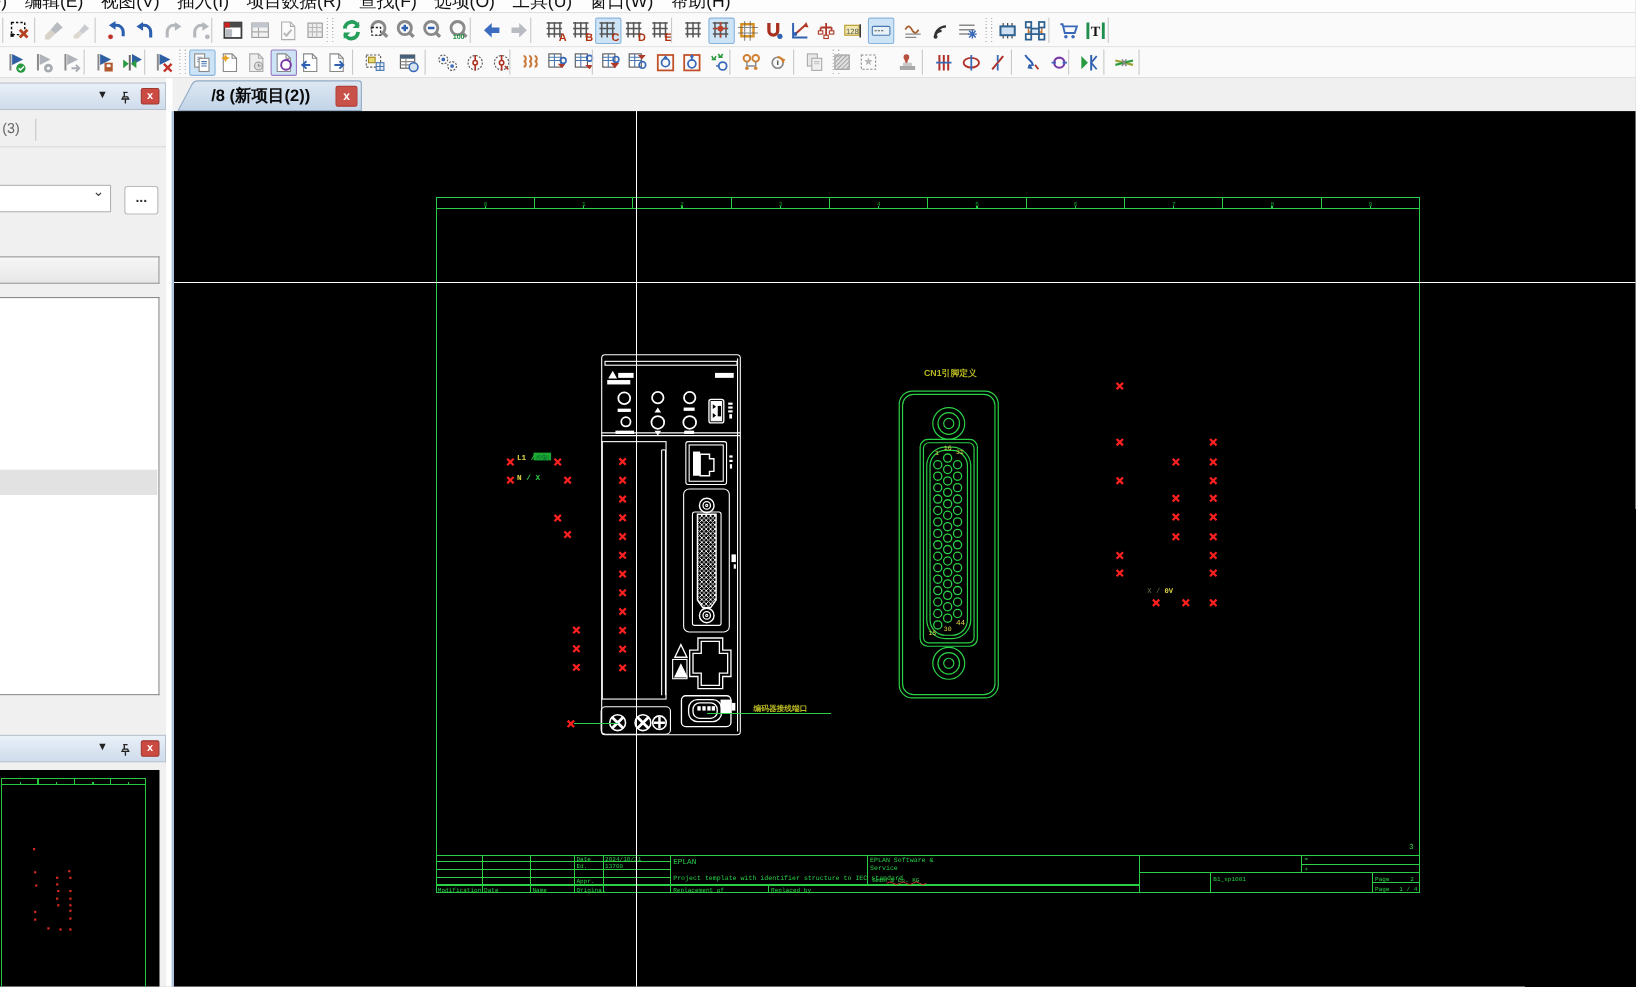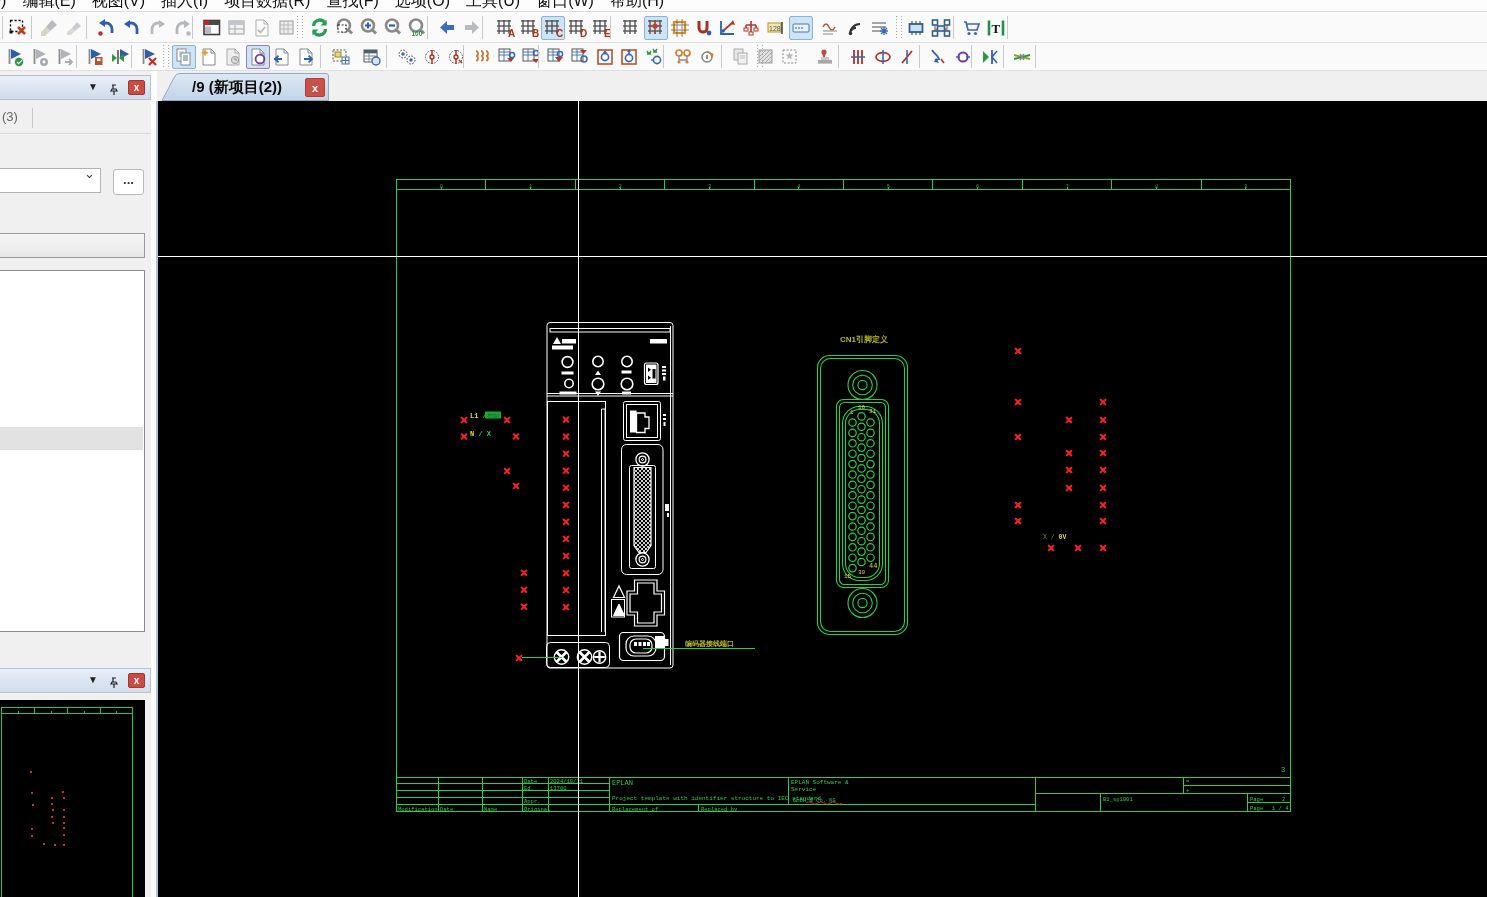--- a/index.html
+++ b/index.html
@@ -563,21 +563,21 @@
 <div class="tabbar">
     <svg width="176" height="30" style="position:absolute;left:0;top:0">
       <defs>
         <linearGradient id="tg" x1="0" y1="0" x2="0" y2="1">
           <stop offset="0" stop-color="#dde8f3"></stop>
           <stop offset="1" stop-color="#c2d4e8"></stop>
         </linearGradient>
       </defs>
       <path d="M5 29.5 L18 5 Q19.5 2.5 23 2.5 L169 2.5 Q171.5 2.5 171.5 5 L171.5 29.5 Z" fill="url(#tg)" stroke="#92aac4" stroke-width="1"></path>
     </svg>
-    <div class="tabtxt">/9 (新项目(2))</div>
+    <div class="tabtxt">/8 (新项目(2))</div>
     <div class="tabx">x</div>
   </div>
 <svg width="1329" height="796" viewBox="0 0 1329 796" style="position:absolute;left:158px;top:101px;background:#000">
     <g shape-rendering="crispEdges" stroke="#2bcf47" fill="none">
       <rect x="238.5" y="78.5" width="894.0" height="632.0"></rect>
       <line x1="238.5" y1="88.5" x2="1132.5" y2="88.5"></line>
       <line x1="327.9" y1="78.5" x2="327.9" y2="88.5"></line>
       <line x1="417.3" y1="78.5" x2="417.3" y2="88.5"></line>
       <line x1="506.70000000000005" y1="78.5" x2="506.70000000000005" y2="88.5"></line>
       <line x1="596.1" y1="78.5" x2="596.1" y2="88.5"></line>

